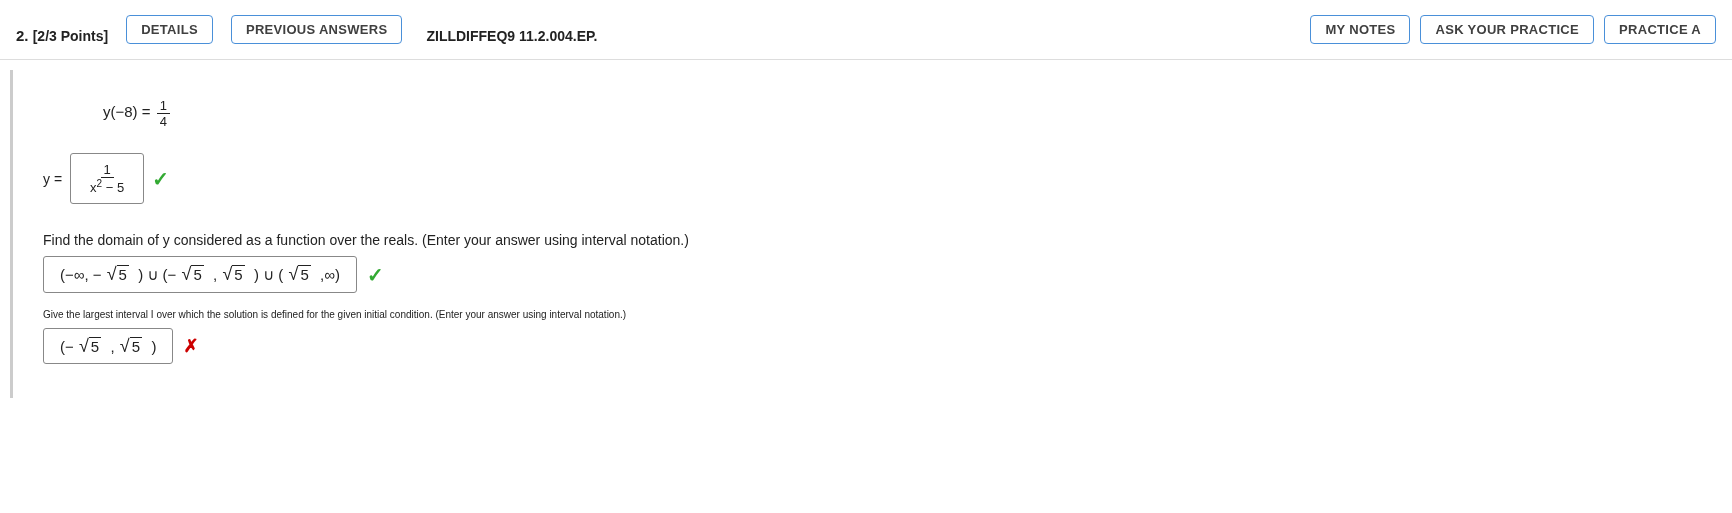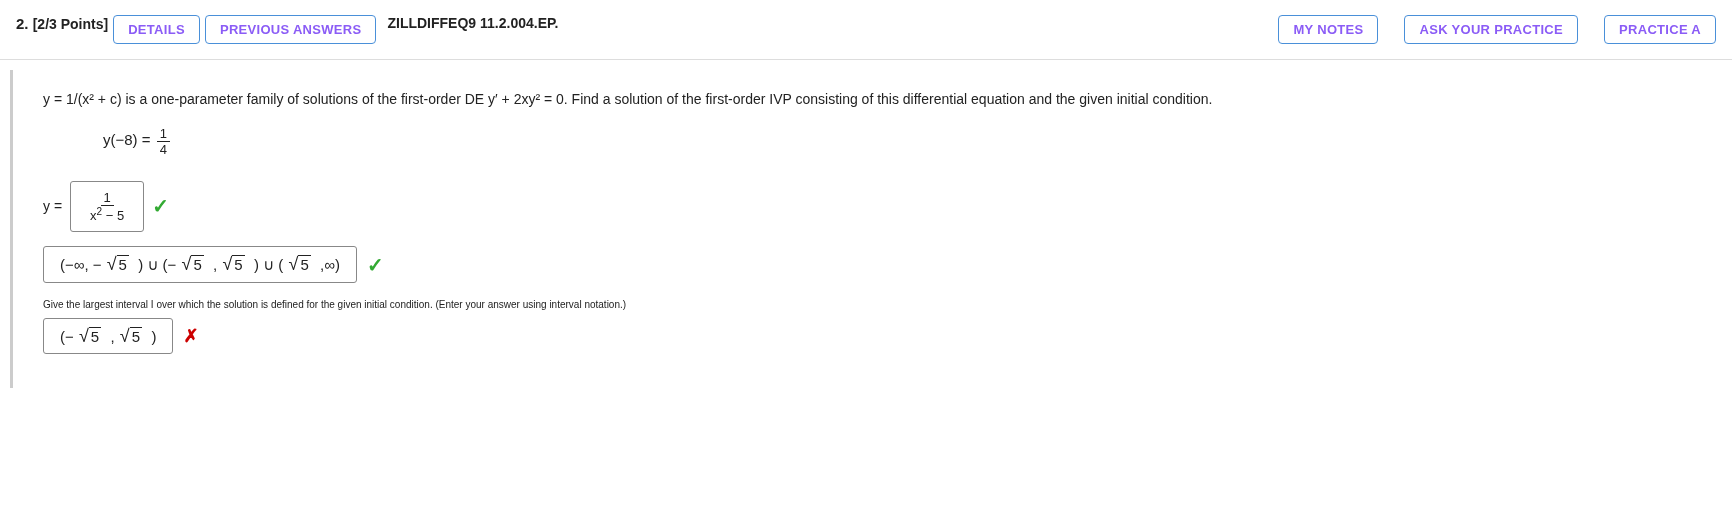--- a/index.html
+++ b/index.html
@@ -12,50 +12,50 @@
     .header {
       display: flex;
       align-items: center;
       padding: 10px 16px;
       border-bottom: 1px solid #ddd;
       gap: 10px;
       min-height: 60px;
     }
     .header-left {
       display: flex;
-      align-items: flex-start;
-      gap: 5px;
+      align-items: flex-end;
+      gap: 18px;
       flex: 1;
     }
     .problem-number {
       font-weight: bold;
       font-size: 15px;
       white-space: nowrap;
     }
     .btn {
       border: 1.5px solid #4a90d9;
       background: #fff;
-      color: #8b5cf6;
+      color: #404040;
       padding: 6px 14px;
       border-radius: 4px;
       font-size: 13px;
       font-weight: bold;
       cursor: pointer;
       white-space: nowrap;
       letter-spacing: 0.3px;
     }
     .problem-code {
       font-weight: bold;
       font-size: 14px;
       margin-left: 6px;
     }
     .header-right {
       display: flex;
       align-items: center;
-      gap: 26px;
+      gap: 10px;
       justify-content: center;
     }
     .content-area {
       padding: 18px 30px 18px 30px;
       border-left: 3px solid #ccc;
       margin: 10px 0 0 10px;
     }
     .problem-statement {
       font-size: 14px;
       line-height: 1.7;
@@ -170,21 +170,20 @@
   </div>
   <div class="header-right">
     <button class="btn">MY NOTES</button>
     <button class="btn">ASK YOUR PRACTICE</button>
     <button class="btn">PRACTICE A</button>
   </div>
 </div>
 
 <div class="content-area">
 
-  <div class="problem-statement">y = 1/(x² + c) is a one-parameter family of solutions of the first-order DE y′ + 2xy² = 0. Find a solution of the first-order IVP consisting of this differential equation and the given initial condition.</div>
 
   <div class="initial-condition">
     <span>y(−8) =</span>
     <span class="fraction">
       <span class="numerator">1</span>
       <span class="denominator">4</span>
     </span>
   </div>
 
   <div class="y-equals">
@@ -193,20 +192,21 @@
       <span class="fraction">
         <span class="numerator">1</span>
         <span class="denominator">
           x<sup>2</sup> − 5
         </span>
       </span>
     </div>
     <span class="check-green">✓</span>
   </div>
 
+  <div class="domain-label" style="margin-top:22px;">Find the domain of y considered as a function over the reals. (Enter your answer using interval notation.)</div>
 
   <div class="answer-row">
     <div class="boxed-expression">
       <span class="math-expr">
         (−∞, −
         <span class="sqrt-symbol">
           <span class="radical-sign">√</span>
             <span class="radicand">5</span>
         </span>
         &nbsp;) ∪ (−

